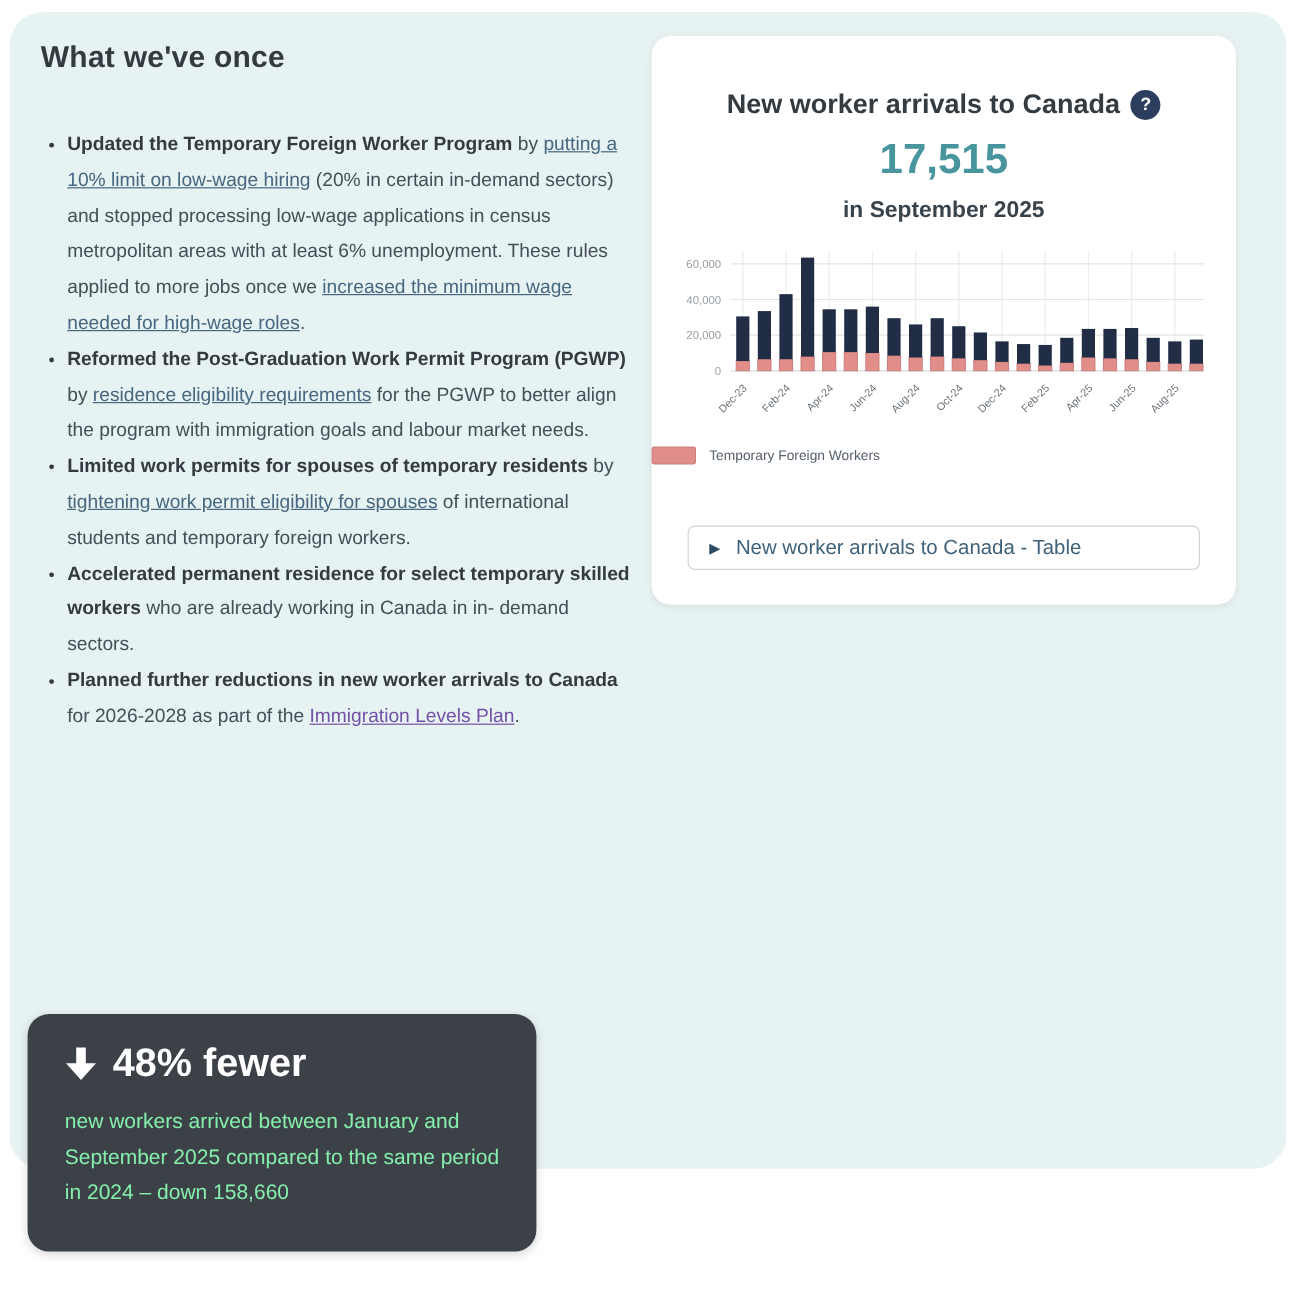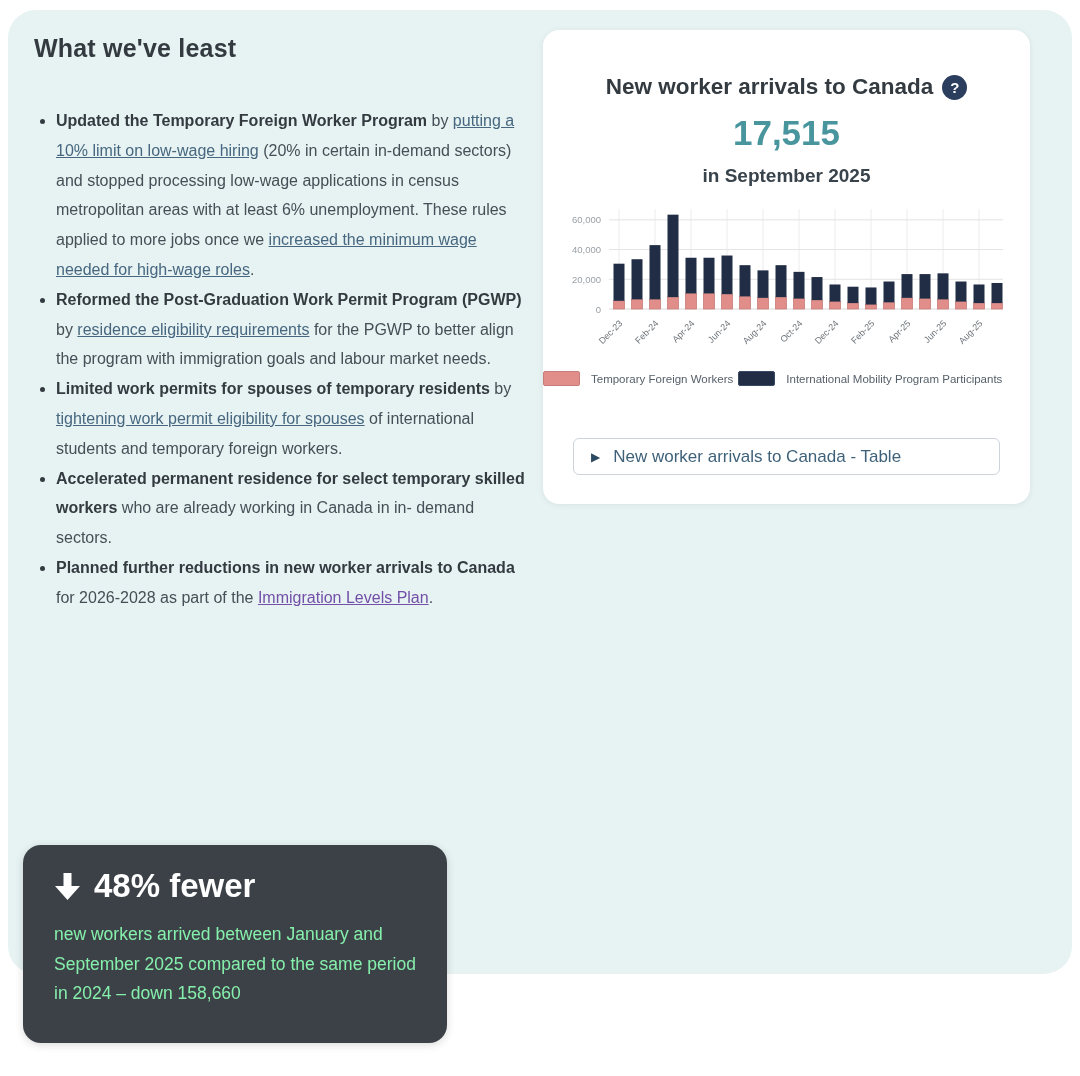--- a/index.html
+++ b/index.html
@@ -49,21 +49,21 @@
   .stat-head { display:flex; align-items:center; gap:13px; }
   .stat-headline { font-size:33px; font-weight:700; color:#ffffff; }
   .stat-body { margin-top:15px; width:378px; font-size:17.5px; line-height:29.6px;
     color:#86efac; }
 </style>
 </head>
 <body>
 
 <div class="panel"></div>
 
-<h2 class="heading">What we've least</h2>
+<h2 class="heading">What we've once</h2>
 
 <div class="bullets">
   <ul id="bullet-list">
       <li><strong class="seg-bold">Updated the Temporary Foreign Worker Program</strong><span> by </span><a class="seg-link">putting a 10% limit on low-wage hiring</a><span> (20% in certain in-demand sectors) and stopped processing low-wage applications in census metropolitan areas with at least 6% unemployment. These rules applied to more jobs once we </span><a class="seg-link">increased the minimum wage needed for high-wage roles</a><span>.</span></li>
       <li><strong class="seg-bold">Reformed the Post-Graduation Work Permit Program (PGWP)</strong><span> by </span><a class="seg-link">residence eligibility requirements</a><span> for the PGWP to better align the program with immigration goals and labour market needs.</span></li>
       <li><strong class="seg-bold">Limited work permits for spouses of temporary residents</strong><span> by </span><a class="seg-link">tightening work permit eligibility for spouses</a><span> of international students and temporary foreign workers.</span></li>
       <li><strong class="seg-bold">Accelerated permanent residence for select temporary skilled workers</strong><span> who are already working in Canada in in- demand sectors.</span></li>
       <li><strong class="seg-bold">Planned further reductions in new worker arrivals to Canada</strong><span> for 2026-2028 as part of the </span><a class="seg-link-visited">Immigration Levels Plan</a><span>.</span></li>
     </ul>
 </div>
@@ -195,24 +195,20 @@
         <text x="354" y="127" font-size="9" fill="#6b7278" text-anchor="end" font-family="&quot;Liberation Sans&quot;, sans-serif" transform="rotate(-45 354 127)">Apr-25</text>
         <text x="390" y="127" font-size="9" fill="#6b7278" text-anchor="end" font-family="&quot;Liberation Sans&quot;, sans-serif" transform="rotate(-45 390 127)">Jun-25</text>
         <text x="426" y="127" font-size="9" fill="#6b7278" text-anchor="end" font-family="&quot;Liberation Sans&quot;, sans-serif" transform="rotate(-45 426 127)">Aug-25</text>
       </svg>
   </div>
   <div class="legend" id="chart-legend">
       <div class="legend-row">
         <span class="legend-swatch" style="background: rgb(225, 142, 139); border: 1px solid rgb(201, 125, 122);"></span>
         <span class="legend-label">Temporary Foreign Workers</span>
       </div>
-      <div class="legend-row">
-        <span class="legend-swatch" style="background: rgb(33, 45, 68); border: 1px solid rgb(58, 74, 102);"></span>
-        <span class="legend-label">International Mobility Program Participants</span>
-      </div>
     </div>
   <div class="table-toggle">
     <span class="toggle-arrow">▶</span>
     <span class="toggle-label">New worker arrivals to Canada - Table</span>
   </div>
 </div>
 
 <div class="stat-card">
   <div class="stat-head">
     <svg width="27" height="29" viewBox="0 0 27 29">

